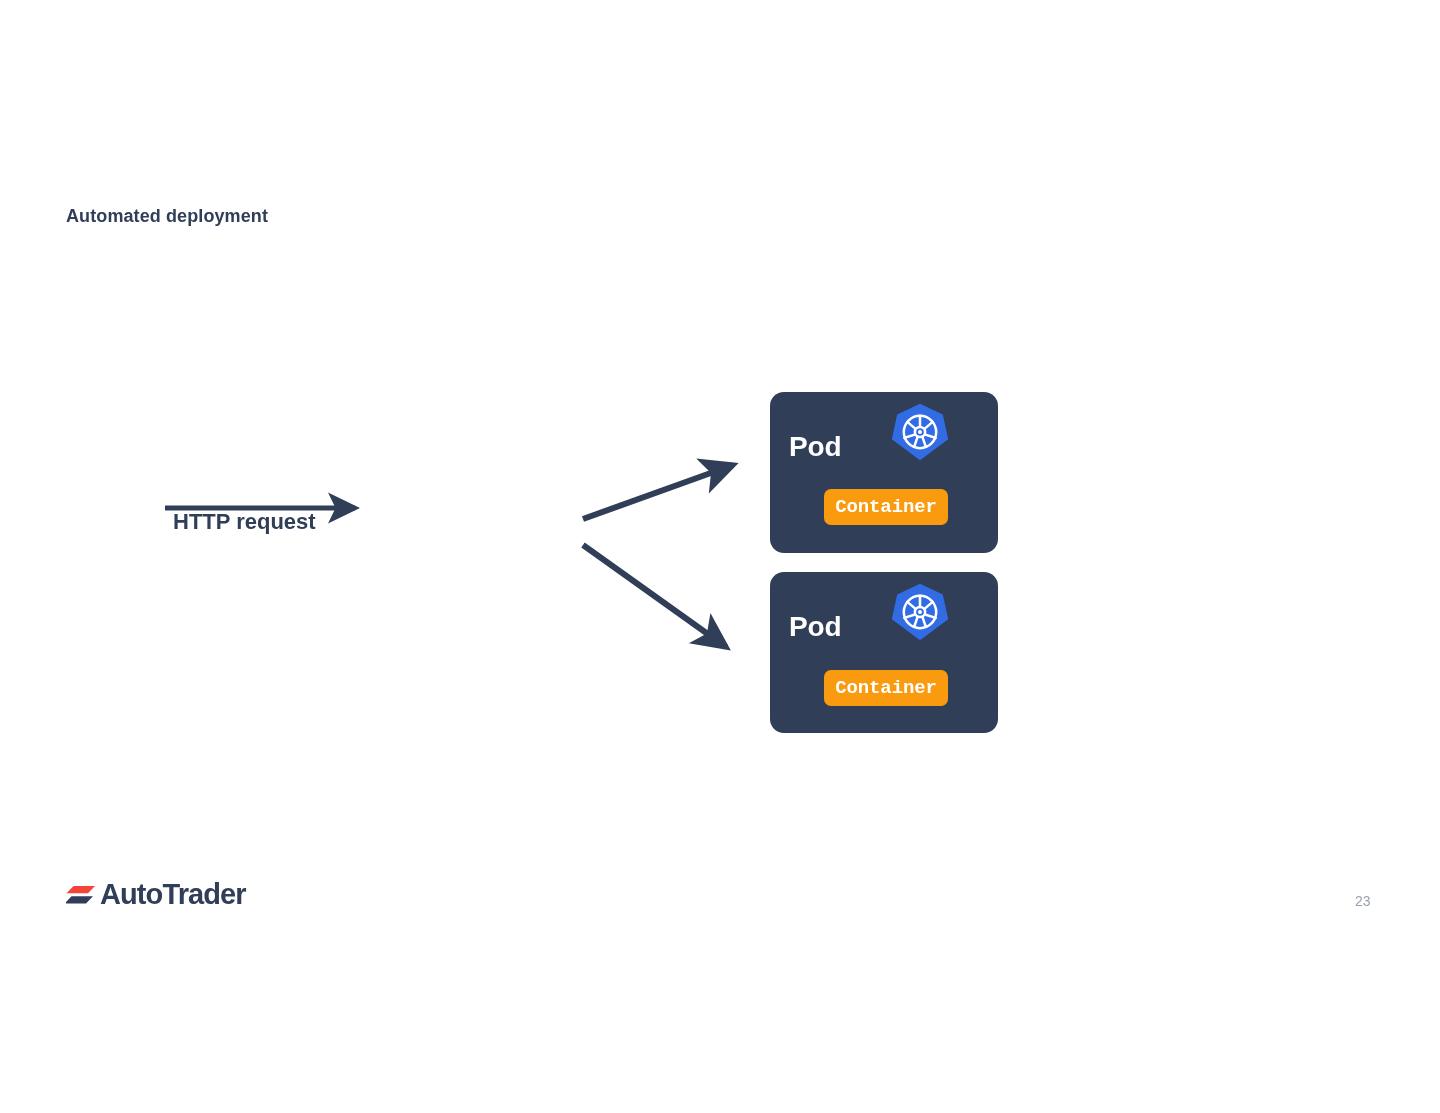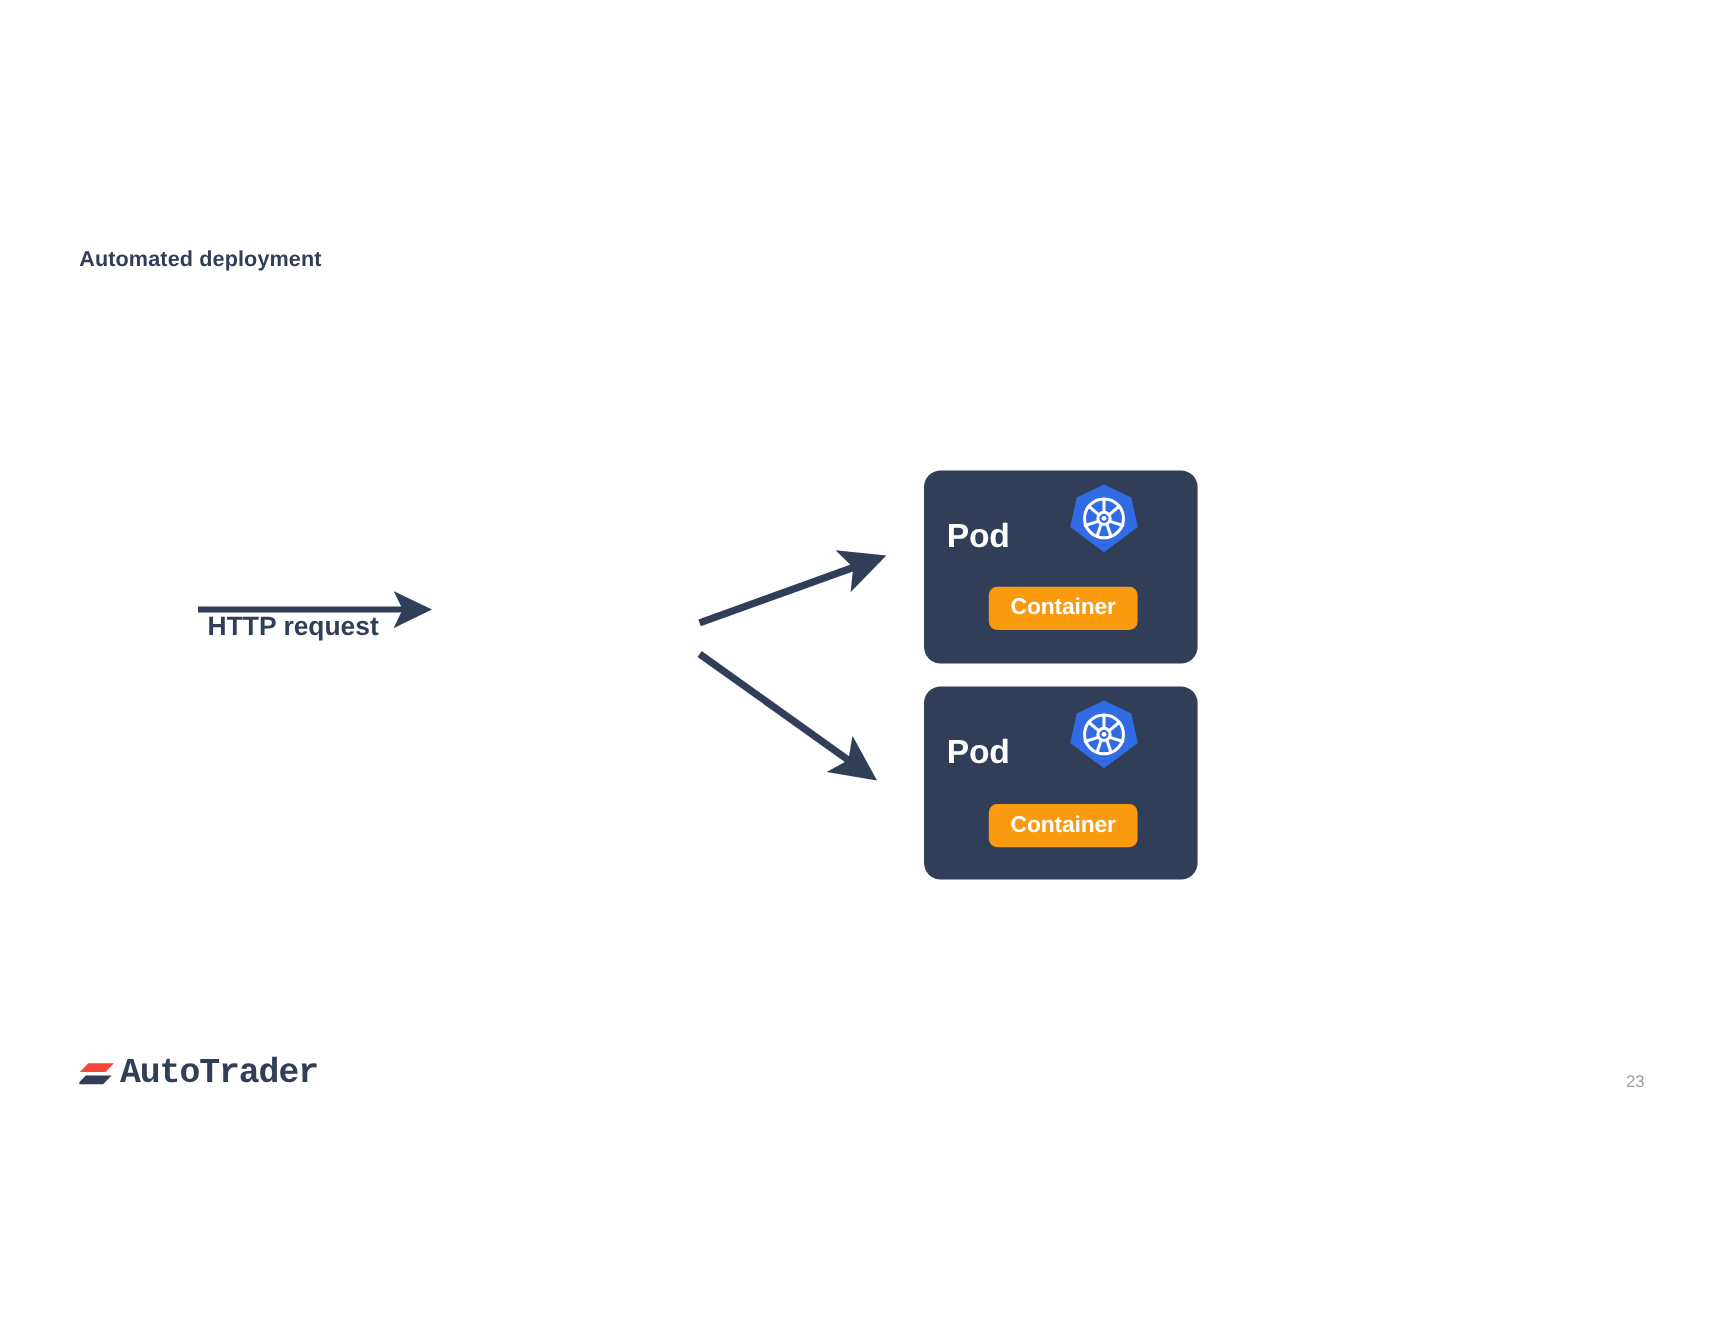--- a/index.html
+++ b/index.html
@@ -131,31 +131,31 @@
     align-items: center;
     justify-content: center;
   }
   .pod-1 .container-btn { left: 54px; top: 97px; width: 124px; }
   .pod-2 .container-btn { left: 54px; top: 98px; width: 124px; }
   .container-label {
     font-size: 19px;
     font-weight: bold;
     color: #ffffff;
     letter-spacing: -0.1px;
+    font-family: Liberation Mono, monospace;
   }
 
   
   .brand-logo {
     position: absolute;
     left: 66px;
     top: 880px;
     display: flex;
     align-items: center;
     gap: 4px;
-    font-family: Liberation Mono, monospace;
   }
   .brand-mark { width: 30px; height: 28px; display: block; }
   .brand-name {
     font-size: 29px;
     font-weight: bold;
     color: #313E58;
     letter-spacing: -0.9px;
     line-height: 1;
   }
 

